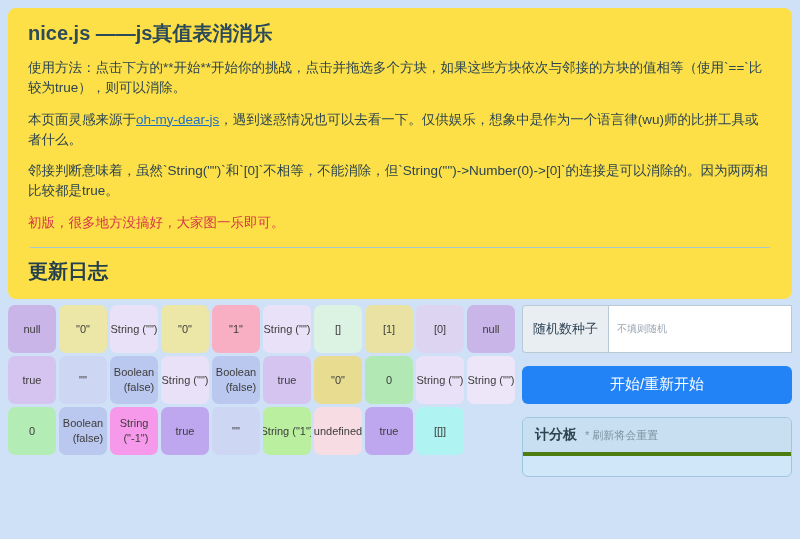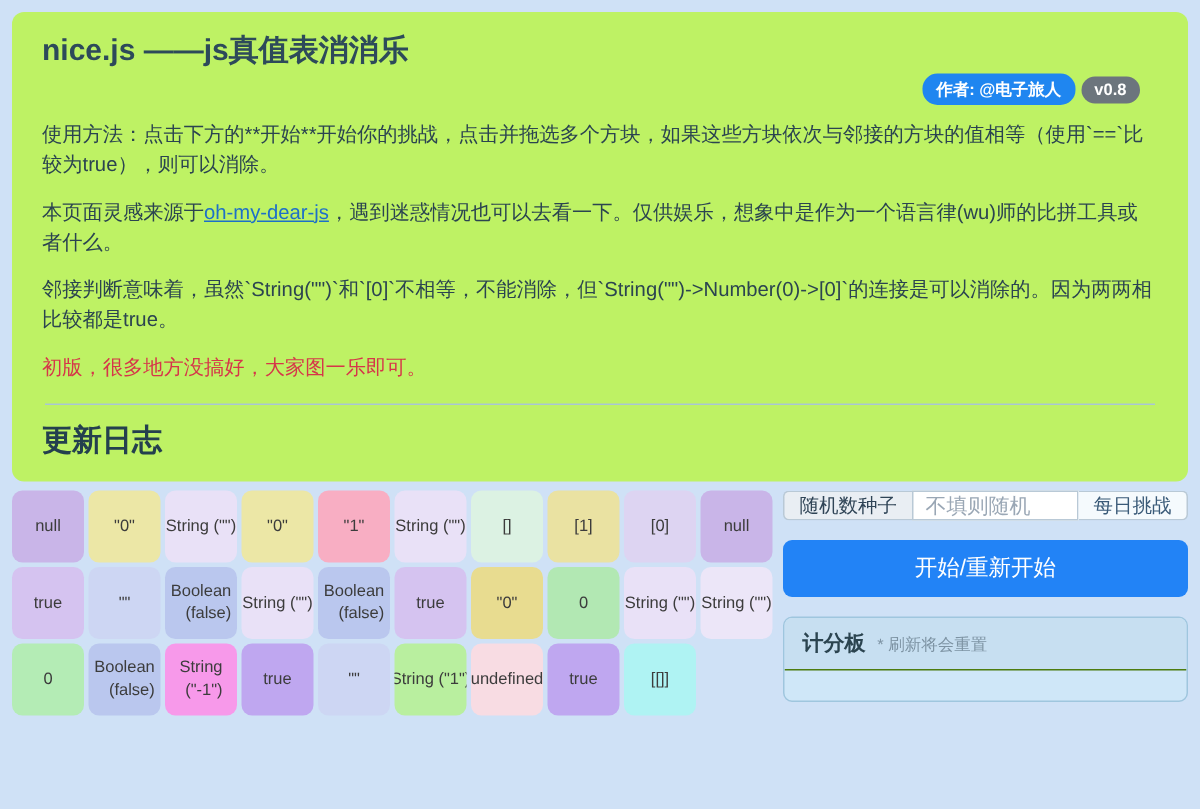--- a/index.html
+++ b/index.html
@@ -5,21 +5,21 @@
   * { box-sizing: border-box; }
   html,body { margin:0; padding:0; }
   body {
     width:800px; height:539px; overflow:hidden;
     background:#cfe1f6;
     font-family:"Liberation Sans","DejaVu Sans",sans-serif;
     color:#2b4450;
   }
   .top-panel {
     margin:8px 8px 6px 8px;
-    background:#bef264;
+    background:#fde047;
     border-radius:8px;
     padding:10px 14px 12px 14px;
   }
   .page-title { font-size:20px; font-weight:600; color:#2d4a5a; margin:2px 0 0 6px; }
   .badge-row { text-align:right; margin:2px 18px 0 0; height:20px; }
   .badge { display:inline-block; font-size:11px; font-weight:bold; color:#fff; padding:3px 9px; border-radius:10px; vertical-align:middle; }
   .badge-author { background:#1f86f0; }
   .badge-version { background:#6c757d; margin-left:4px; }
   .intro p { font-size:13.5px; line-height:1.5; margin:11px 6px; }
   .red-note { color:#d63649; }
@@ -39,64 +39,61 @@
   }
   .cell {
     border-radius:7px;
     display:flex; align-items:center; justify-content:center;
     font-size:11px; color:#3c3c3c;
     white-space:pre; text-align:right; line-height:1.3;
     cursor:pointer; overflow:hidden;
   }
 
   .sidebar { width:270px; flex:none; }
-  .input-group { display:flex; height:20px; width:100%; }
+  .input-group { display:flex; height:48px; width:100%; }
   .ig-label {
     background:#e9eef3; border:1px solid #b9c9d6; border-right:none;
     border-radius:4px 0 0 4px; padding:0 10px;
     display:flex; align-items:center; font-size:13px; color:#2f4456; white-space:nowrap;
   }
   .ig-input {
     flex:1; min-width:0; border:1px solid #b9c9d6;
-    padding:0 8px; font-size:14px; color:#2f4456; outline:none;
+    padding:0 8px; font-size:10px; color:#2f4456; outline:none;
     font-family:"Liberation Sans","DejaVu Sans",sans-serif;
   }
   .ig-input::placeholder { color:#9aa7b5; }
   .ig-btn {
     background:#f5fafd; border:1px solid #b9c9d6; border-left:none;
     border-radius:0 4px 4px 0; color:#3a5a78; font-size:13px;
     padding:0 10px; cursor:pointer; white-space:nowrap;
     font-family:"Liberation Sans","DejaVu Sans",sans-serif;
   }
   .start-btn {
     margin-top:13px; width:100%; height:38px;
     background:#2283f6; color:#fff; border:none; border-radius:6px;
     font-size:15px; cursor:pointer;
     font-family:"Liberation Sans","DejaVu Sans",sans-serif;
   }
   .card {
     margin-top:13px; border:1px solid #9fc6de; border-radius:6px;
     background:#cfe7f8; overflow:hidden;
   }
   .card-header {
-    padding:8px 12px; border-bottom:1px solid #4d7c0f;
+    padding:8px 12px; border-bottom:4px solid #4d7c0f;
     background:#c7dff1; font-size:14px; color:#2b4450;
   }
   .card-header .hd-title { font-weight:bold; }
   .card-header .hd-note { font-size:11px; color:#7d93a3; margin-left:4px; }
   .card-body { padding:10px 12px; font-size:14px; color:#2b4450; }
 </style>
 </head>
 <body>
 
 <div class="top-panel">
   <div class="page-title">nice.js ——js真值表消消乐</div>
-  <div class="badge-row">
-    <span class="badge badge-author">作者: @电子旅人</span><span class="badge badge-version">v0.8</span>
-  </div>
   <div class="intro">
     <p>使用方法：点击下方的**开始**开始你的挑战，点击并拖选多个方块，如果这些方块依次与邻接的方块的值相等（使用`==`比较为true），则可以消除。</p>
     <p><span>本页面灵感来源于</span><a href="#">oh-my-dear-js</a><span>，遇到迷惑情况也可以去看一下。仅供娱乐，想象中是作为一个语言律(wu)师的比拼工具或者什么。</span></p>
     <p>邻接判断意味着，虽然`String("")`和`[0]`不相等，不能消除，但`String("")-&gt;Number(0)-&gt;[0]`的连接是可以消除的。因为两两相比较都是true。</p>
     <p class="red-note">初版，很多地方没搞好，大家图一乐即可。</p>
   </div>
   <hr class="divider">
   <div class="changelog-heading">更新日志</div>
 </div>
 
@@ -134,21 +131,20 @@
       <div class="cell" style="background: rgb(185, 239, 159);">String ("1")</div>
       <div class="cell" style="background: rgb(248, 220, 227);">undefined</div>
       <div class="cell" style="background: rgb(191, 167, 240);">true</div>
       <div class="cell" style="background: rgb(175, 243, 243);">[[]]</div>
     </div>
 
   <div class="sidebar">
     <div class="input-group">
       <span class="ig-label">随机数种子</span>
       <input class="ig-input" type="text" placeholder="不填则随机" style="">
-      <button class="ig-btn">每日挑战</button>
     </div>
 
     <button class="start-btn">开始/重新开始</button>
 
     <div class="card">
       <div class="card-header">
         <span class="hd-title">计分板</span>
         <span class="hd-note">* 刷新将会重置</span>
       </div>
       <div class="card-body">

